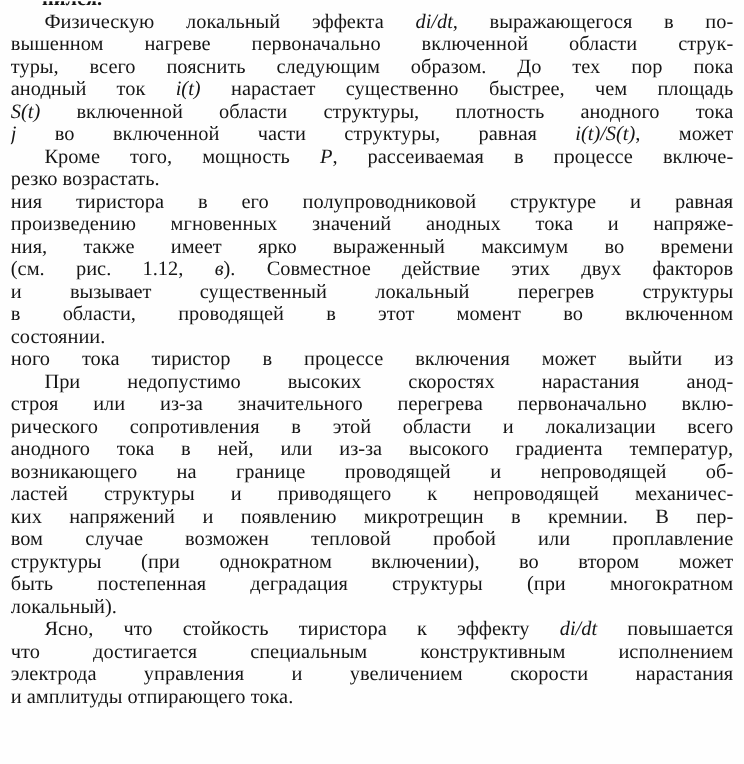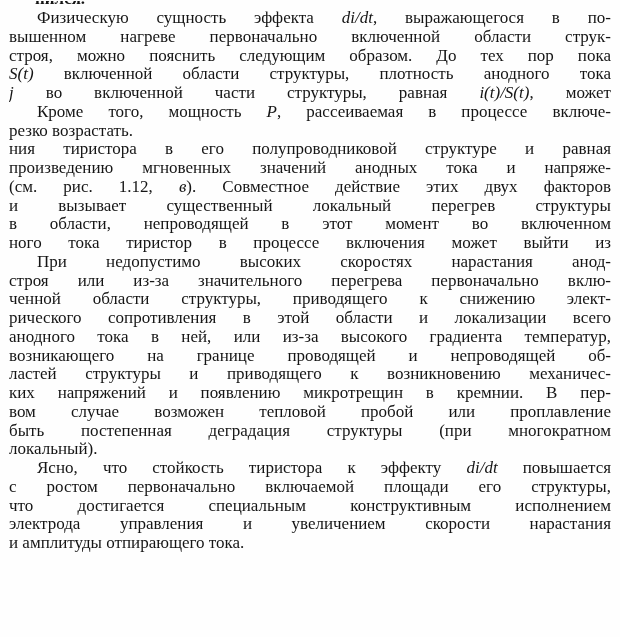--- a/index.html
+++ b/index.html
@@ -50,43 +50,45 @@
   }
 </style>
 </head>
 <body>
 
 <div class="page">
   <div class="line frag">
     <span class="frag-inner">пился.</span>
   </div>
   <div id="text-body">
-      <div class="line j ind"><span>Физическую сущность эффекта </span><span class="it">di/dt</span><span>, выражающегося в по-</span></div>
+      <div class="line j ind"><span>Физическую локальный эффекта </span><span class="it">di/dt</span><span>, выражающегося в по-</span></div>
       <div class="line j"><span>вышенном нагреве первоначально включенной области струк-</span></div>
-      <div class="line j"><span>строя, можно пояснить следующим образом. До тех пор пока</span></div>
+      <div class="line j"><span>туры, всего пояснить следующим образом. До тех пор пока</span></div>
+      <div class="line j"><span>анодный ток </span><span class="it">i(t)</span><span> нарастает существенно быстрее, чем площадь</span></div>
       <div class="line j"><span class="it">S(t)</span><span> включенной области структуры, плотность анодного тока</span></div>
       <div class="line j"><span class="it">j</span><span> во включенной части структуры, равная </span><span class="it">i(t)/S(t)</span><span>, может</span></div>
       <div class="line j ind"><span>Кроме того, мощность </span><span class="it">P</span><span>, рассеиваемая в процессе включе-</span></div>
       <div class="line"><span>резко возрастать.</span></div>
       <div class="line j"><span>ния тиристора в его полупроводниковой структуре и равная</span></div>
       <div class="line j"><span>произведению мгновенных значений анодных тока и напряже-</span></div>
+      <div class="line j"><span>ния, также имеет ярко выраженный максимум во времени</span></div>
       <div class="line j"><span>(см. рис. 1.12, </span><span class="it">в</span><span>). Совместное действие этих двух факторов</span></div>
       <div class="line j"><span>и вызывает существенный локальный перегрев структуры</span></div>
-      <div class="line j"><span>в области, непроводящей в этот момент во включенном</span></div>
+      <div class="line j"><span>в области, проводящей в этот момент во включенном</span></div>
+      <div class="line"><span>состоянии.</span></div>
       <div class="line j"><span>ного тока тиристор в процессе включения может выйти из</span></div>
       <div class="line j ind"><span>При недопустимо высоких скоростях нарастания анод-</span></div>
       <div class="line j"><span>строя или из-за значительного перегрева первоначально вклю-</span></div>
-      <div class="line j"><span>ченной области структуры, приводящего к снижению элект-</span></div>
       <div class="line j"><span>рического сопротивления в этой области и локализации всего</span></div>
       <div class="line j"><span>анодного тока в ней, или из-за высокого градиента температур,</span></div>
       <div class="line j"><span>возникающего на границе проводящей и непроводящей об-</span></div>
-      <div class="line j"><span>ластей структуры и приводящего к возникновению механичес-</span></div>
+      <div class="line j"><span>ластей структуры и приводящего к непроводящей механичес-</span></div>
       <div class="line j"><span>ких напряжений и появлению микротрещин в кремнии. В пер-</span></div>
       <div class="line j"><span>вом случае возможен тепловой пробой или проплавление</span></div>
+      <div class="line j"><span>структуры (при однократном включении), во втором может</span></div>
       <div class="line j"><span>быть постепенная деградация структуры (при многократном</span></div>
       <div class="line"><span>локальный).</span></div>
       <div class="line j ind"><span>Ясно, что стойкость тиристора к эффекту </span><span class="it">di/dt</span><span> повышается</span></div>
-      <div class="line j"><span>с ростом первоначально включаемой площади его структуры,</span></div>
       <div class="line j"><span>что достигается специальным конструктивным исполнением</span></div>
       <div class="line j"><span>электрода управления и увеличением скорости нарастания</span></div>
       <div class="line"><span>и амплитуды отпирающего тока.</span></div>
     </div>
 </div>
 
 </body></html>

